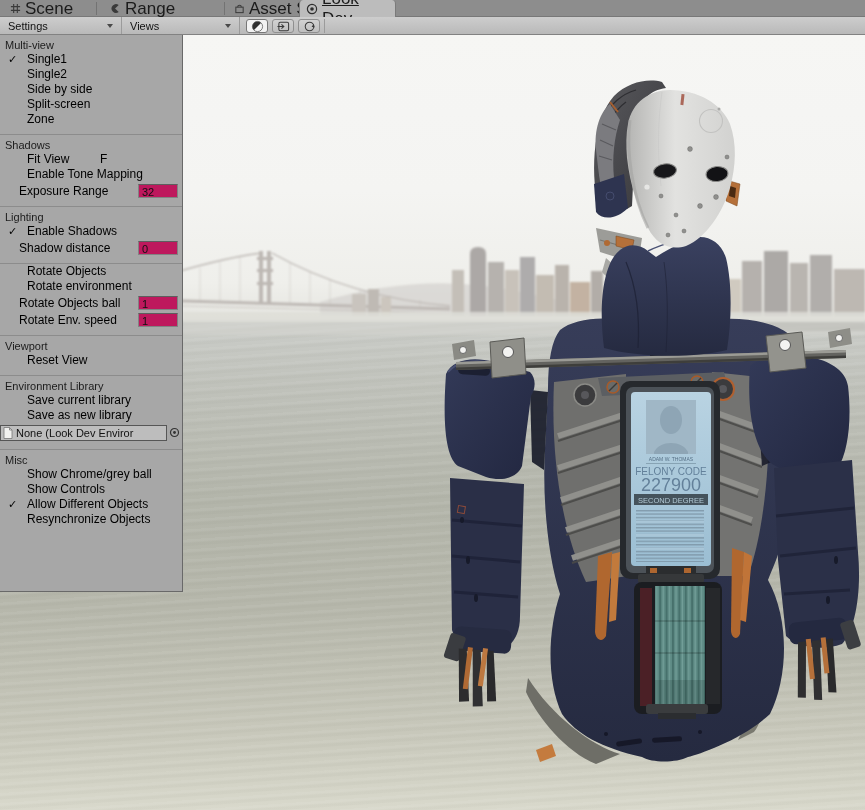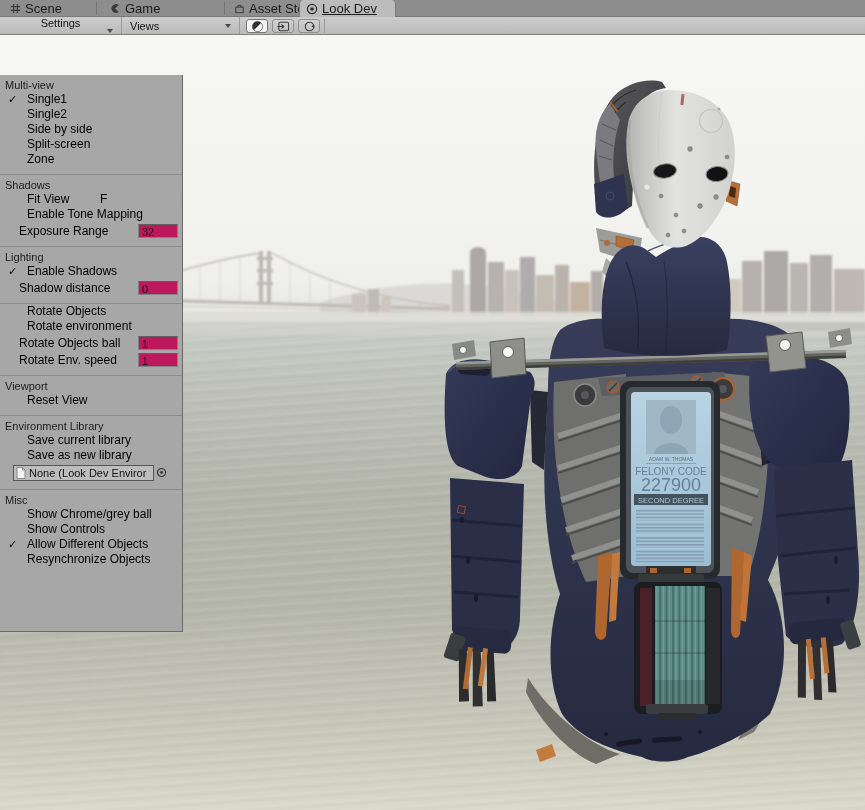--- a/index.html
+++ b/index.html
@@ -10,51 +10,51 @@
   .viewport-bg{position:absolute;left:0;top:35px;width:865px;height:775px;z-index:0;
     background:linear-gradient(#F6F6F4 0%,#F4F4F2 20%,#EFEFEB 32%,#E6E6E1 36.5%,
       #CBCDC9 37.1%,#C0C2BB 45%,#B3B5AA 60%,#B6B7AB 74%,#C8C8BB 90%,#D9D9CC 100%);}
   .water-tex{position:absolute;left:0;top:322px;width:865px;height:488px;z-index:1;opacity:.8;pointer-events:none;
     background:repeating-linear-gradient(176deg,rgba(255,255,255,.07) 0 2px,rgba(110,112,98,.05) 4px 6px,rgba(255,255,255,0) 7px 10px);}
   .scene-svg{position:absolute;left:0;top:0;width:865px;height:810px;z-index:2;pointer-events:none;}
   
   .tabbar{position:absolute;left:0;top:0;width:865px;height:17px;background:#8D8D8D;z-index:6;
     border-bottom:1px solid #787878;}
   .tab{position:absolute;top:0;height:17px;display:flex;align-items:center;gap:4px;
-    font-size:13px;color:#1B1B1B;padding:0 6px;}
+    font-size:17px;color:#1B1B1B;padding:0 6px;}
   .tab.active{background:#BCBCBC;border-radius:4px 4px 0 0;border-left:1px solid #7A7A7A;border-right:1px solid #7A7A7A;text-decoration:underline;}
   .tab svg{flex:0 0 auto;}
   .tabdiv{position:absolute;top:2px;width:1px;height:13px;background:rgba(0,0,0,.18);}
   
   .toolbar{position:absolute;left:0;top:17px;width:865px;height:18px;z-index:6;
     background:linear-gradient(#CDCDCD,#B9B9B9);border-bottom:1px solid #828282;
     display:flex;align-items:stretch;}
   .ddbtn{position:relative;display:flex;align-items:center;font-size:11px;color:#111;
     padding:0 8px;border-right:1px solid #9B9B9B;cursor:default;}
   .ddbtn .caret{margin-left:auto;width:0;height:0;border-left:3.5px solid transparent;
     border-right:3.5px solid transparent;border-top:4px solid #4A4A4A;}
-  .ddbtn.settings{width:122px;flex-direction:column;}
+  .ddbtn.settings{width:122px;}
   .ddbtn.views{width:118px;}
   .iconbtn{width:22px;height:14px;margin:2px 2px;display:flex;align-items:center;justify-content:center;
     border:1px solid #8F8F8F;border-radius:3px;background:linear-gradient(#D2D2D2,#BFBFBF);}
   .iconbtn.on{background:#F2F2F2;border-color:#777;}
   .tb-div{width:1px;height:14px;background:#9B9B9B;margin:2px 2px;}
   
   .panel{position:absolute;left:0;top:35px;width:183px;height:557px;background:#A7A7A7;z-index:5;
-    border-right:1px solid #696969;border-bottom:1px solid #696969;overflow:hidden;margin-top:40px;}
+    border-right:1px solid #696969;border-bottom:1px solid #696969;overflow:hidden;}
   .section{border-bottom:1px solid #8C8C8C;padding-bottom:7px;}
   .section:last-child{border-bottom:none;}
   .sec-title{font-size:11px;color:#1C1C1C;padding:4px 5px 2px 5px;height:17px;}
   .item{position:relative;height:15px;line-height:15px;font-size:12px;color:#000;padding-left:27px;cursor:default;white-space:nowrap;}
   .item .check{position:absolute;left:8px;top:0;font-size:11px;}
   .item .shortcut{position:absolute;left:100px;top:0;}
   .frow{display:flex;align-items:center;height:17px;padding:0 4px 0 19px;font-size:12px;color:#000;}
   .fbox{margin-left:auto;width:40px;height:14px;background:#be185d;border:1px solid #828282;border-top-color:#5E5E5E;
     font-size:11px;line-height:12px;padding:1px 0 0 3px;color:#111;}
-  .orow{display:flex;align-items:center;height:19px;padding:0 13px;}
+  .orow{display:flex;align-items:center;height:19px;padding:0 0;}
   .objfield{flex:1;display:flex;align-items:center;gap:3px;height:16px;background:#BDBDBD;
     border:1px solid #565656;padding:0 2px;font-size:11px;color:#111;white-space:nowrap;overflow:hidden;}
   .picker{width:15px;display:flex;align-items:center;justify-content:center;}
 </style>
 </head>
 <body>
 
 <div class="window">
 
   <div class="viewport-bg"></div>
@@ -409,21 +409,21 @@
       <svg width="11" height="11" viewBox="0 0 12 12">
           <path d="M4,1 V11 M8,1 V11 M1,4 H11 M1,8 H11" stroke="#3A3A3A" stroke-width="1.2" fill="none"></path>
         </svg>
       <span>Scene</span>
     </div>
     <div class="tabdiv" style="left:96px"></div>
     <div class="tab" style="left:104px">
       <svg width="11" height="11" viewBox="0 0 12 12">
           <path d="M9.5,2.2 A4.8,4.8 0 1 0 9.5,9.8 L5.5,6 Z" fill="#3A3A3A"></path>
         </svg>
-      <span>Game</span>
+      <span>Range</span>
     </div>
     <div class="tabdiv" style="left:224px"></div>
     <div class="tab" style="left:228px">
       <svg width="11" height="11" viewBox="0 0 12 12">
           <rect x="2" y="4.5" width="8" height="6" fill="none" stroke="#3A3A3A" stroke-width="1.1"></rect>
           <path d="M4,4.5 A2,2 0 0 1 8,4.5" fill="none" stroke="#3A3A3A" stroke-width="1.1"></path>
         </svg>
       <span>Asset Store</span>
     </div>
     <div class="tab active" style="left:299px;width:97px">

